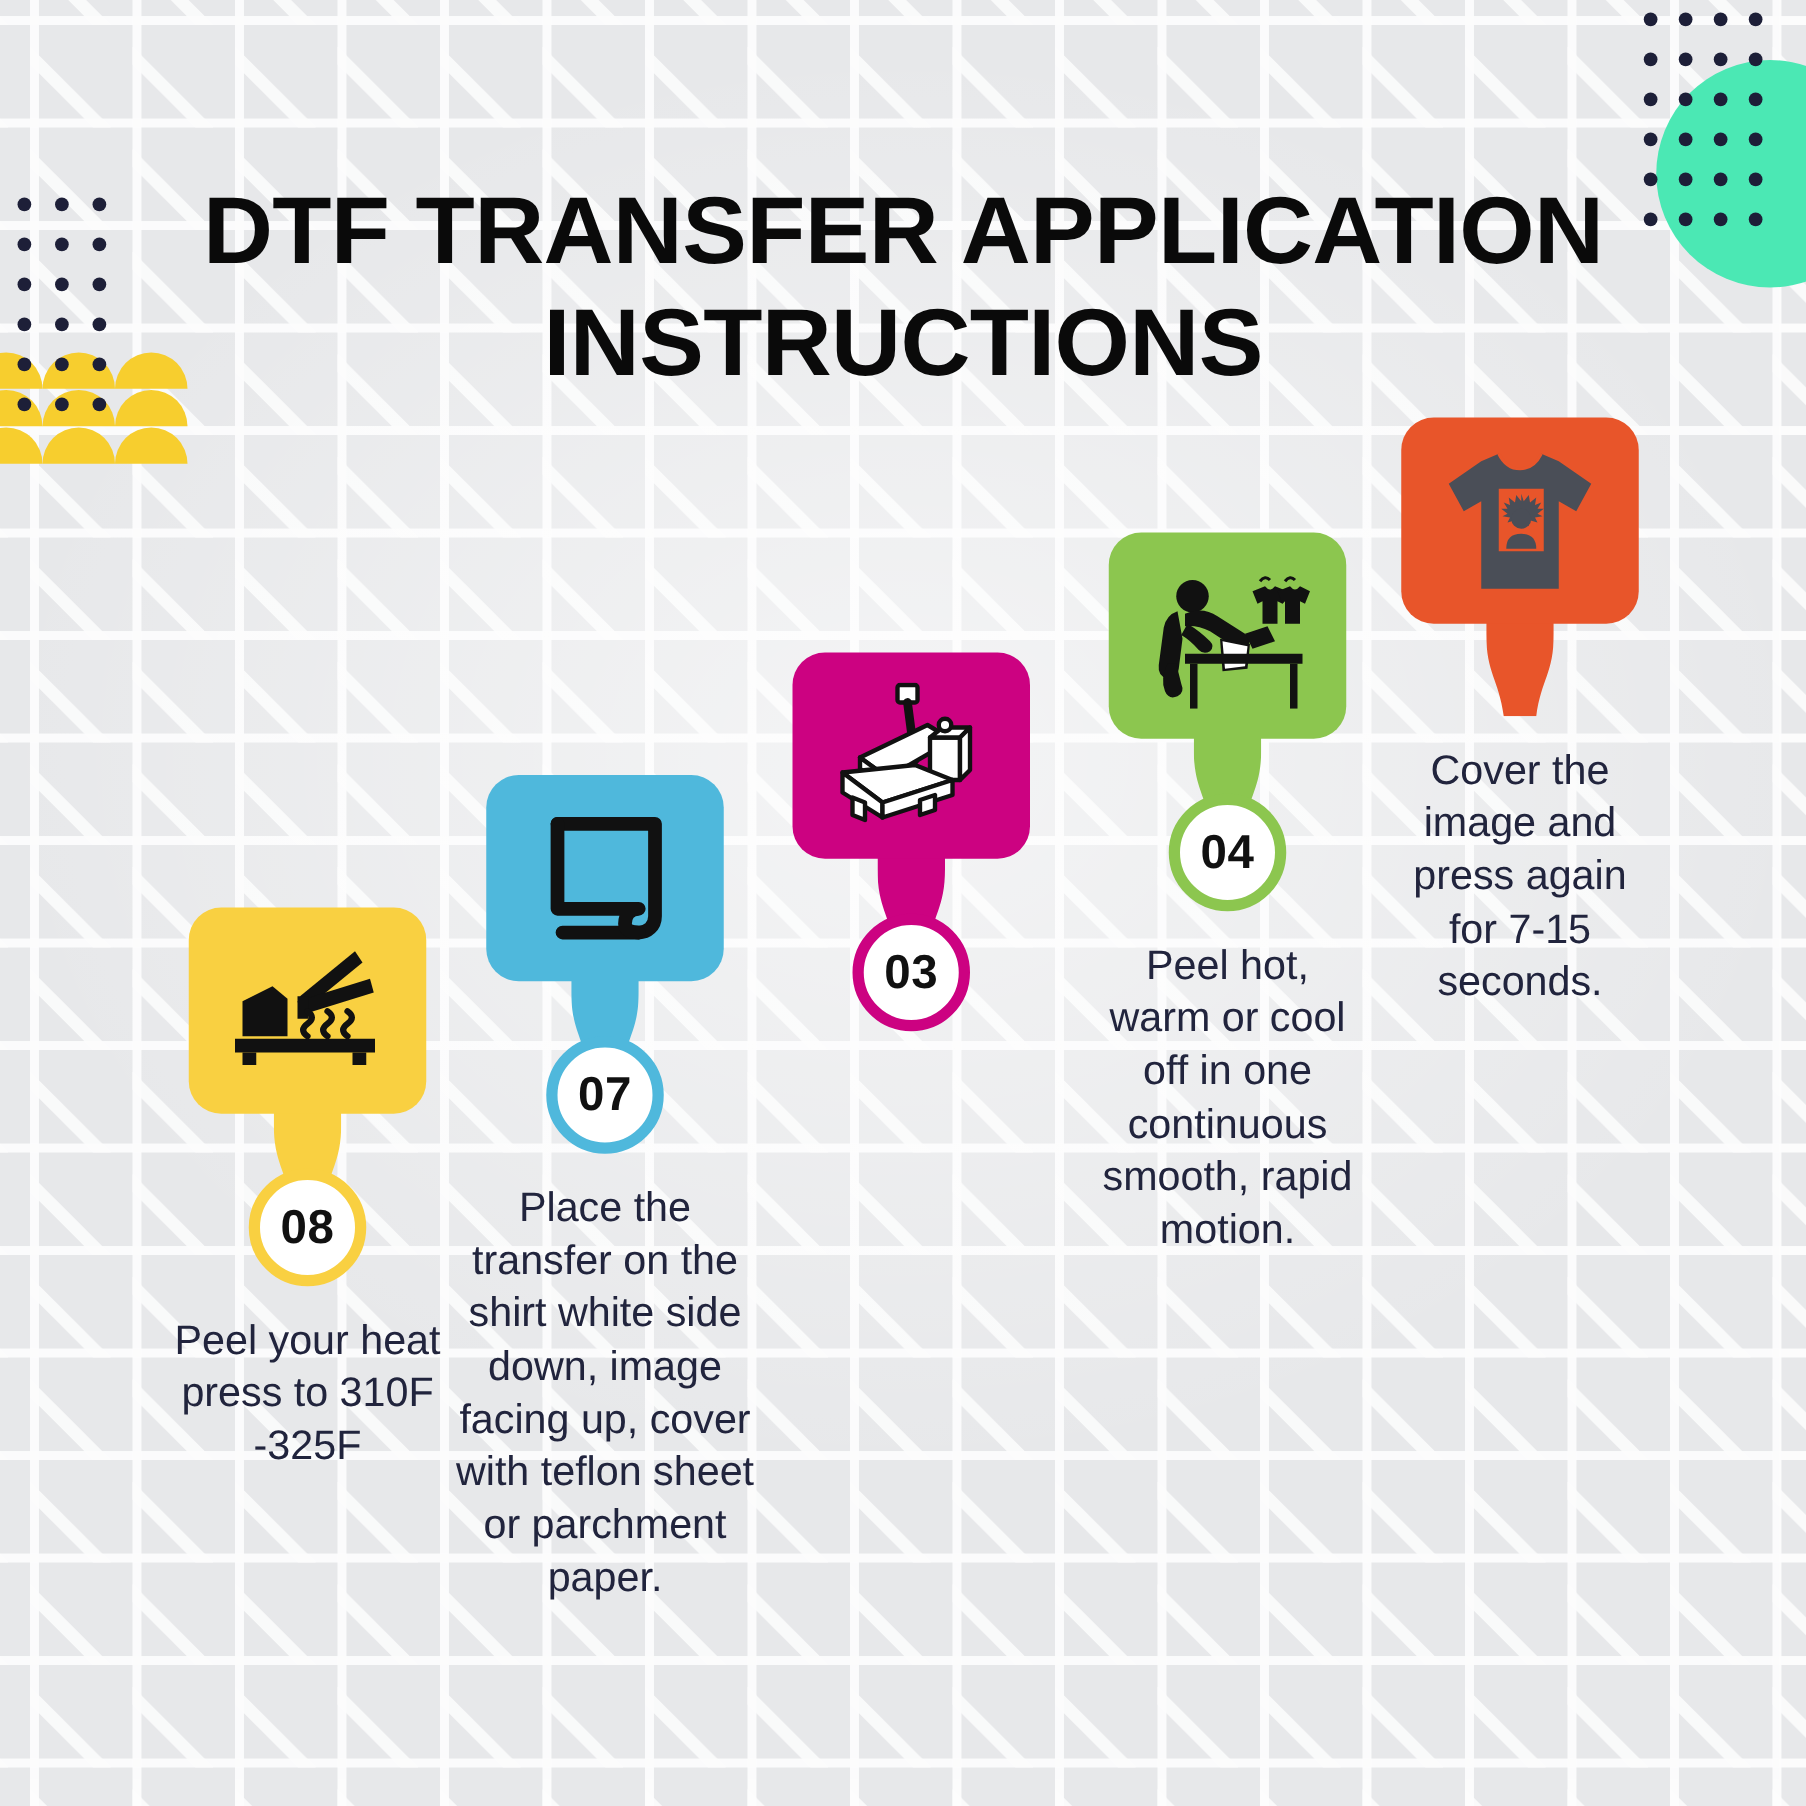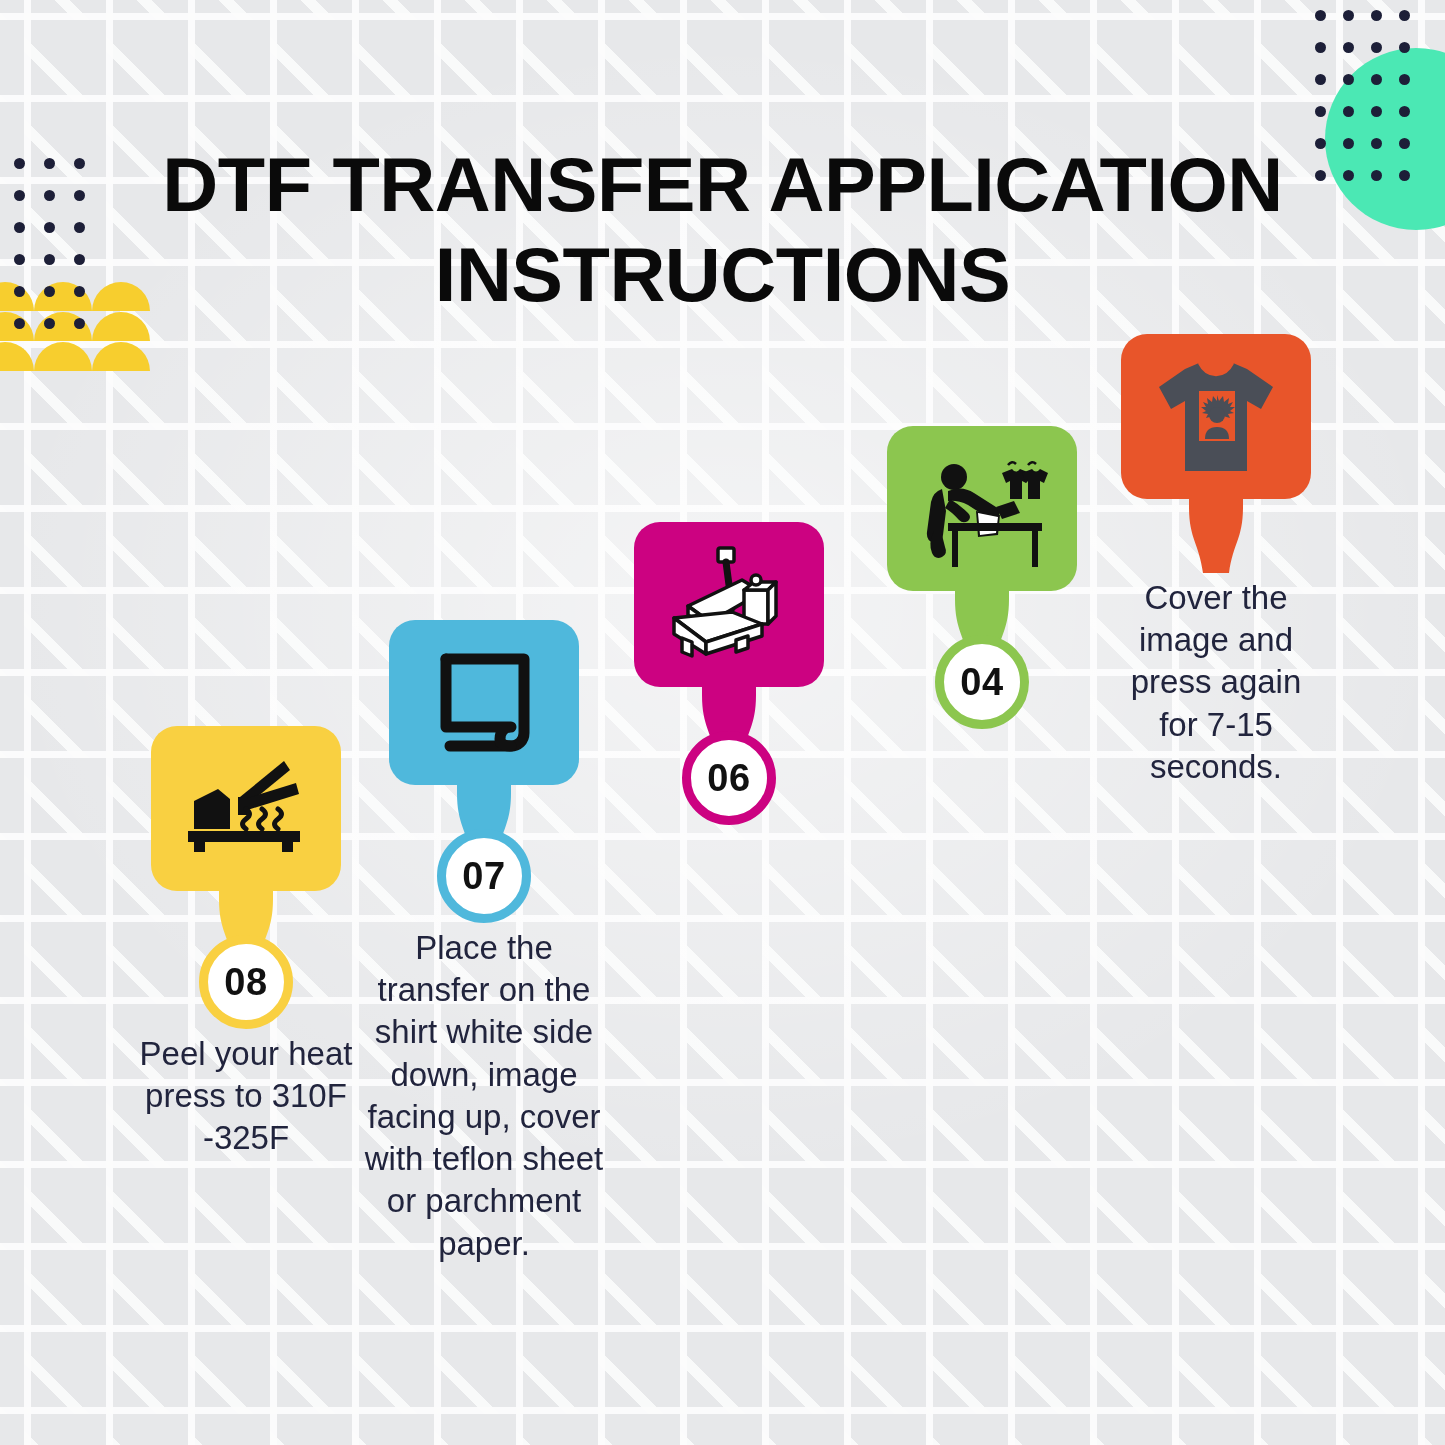--- a/index.html
+++ b/index.html
@@ -175,21 +175,21 @@
   }
   .badge-num {
     font-family: "Liberation Sans", sans-serif;
     font-weight: bold;
     font-size: 38px;
     color: #111;
     letter-spacing: 0.5px;
   }
 
   .caption {
-    margin-top: 4px;
+    margin-top: 22px;
     text-align: center;
     font-family: "Liberation Sans", sans-serif;
     font-size: 33px;
     line-height: 1.28;
     color: #21243d;
     width: 240px;
     white-space: pre-line;
   }
 
   
@@ -367,21 +367,21 @@
             </g>
           </svg>
         </span>
       </div>
       <div class="neck">
         <svg width="54" height="78" viewBox="0 0 54 78" preserveAspectRatio="none">
           <path d="M0,0 L54,0 L54,12 C54,44 44,48 40,78 L14,78 C10,48 0,44 0,12 Z" fill="#CC0281"></path>
         </svg>
       </div>
       <div class="badge" style="border-color: rgb(204, 2, 129);">
-        <span class="badge-num">06</span>
+        <span class="badge-num">03</span>
       </div>
     </div>
 
     <div class="step" id="step-4">
       <div class="tile" style="background: rgb(140, 198, 79);">
         <span>
           <svg width="132" height="116" viewBox="0 0 132 116">
             <g fill="#111">
 
               <path d="M92,14 q4,-5 8,-1" stroke="#111" stroke-width="2.5" fill="none"></path>
@@ -412,20 +412,21 @@
         </span>
       </div>
       <div class="neck">
         <svg width="54" height="78" viewBox="0 0 54 78" preserveAspectRatio="none">
           <path d="M0,0 L54,0 L54,12 C54,44 44,48 40,78 L14,78 C10,48 0,44 0,12 Z" fill="#8CC64F"></path>
         </svg>
       </div>
       <div class="badge" style="border-color: rgb(140, 198, 79);">
         <span class="badge-num">04</span>
       </div>
+      <div class="caption" style="color: rgb(33, 36, 61);">Peel hot, warm or cool off in one continuous smooth, rapid motion.</div>
     </div>
 
     <div class="step" id="step-5">
       <div class="tile" style="background: rgb(232, 85, 42);">
         <span>
           <svg width="122" height="120" viewBox="0 0 122 120">
 
             <path d="M44,6 L30,12 L4,30 L16,52 L30,44 L30,114 L92,114 L92,44 L106,52 L118,30 L92,12 L78,6
                      q-6,12 -17,12 q-11,0 -17,-12 Z" fill="#4A4E57"></path>
 

